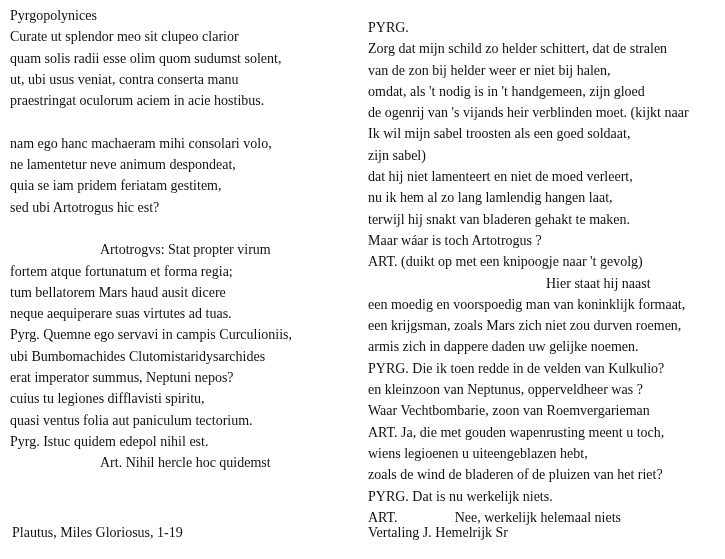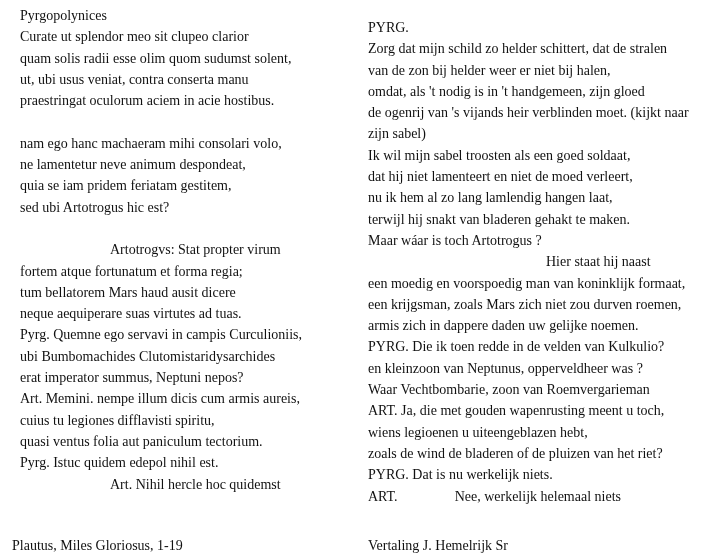--- a/index.html
+++ b/index.html
@@ -13,34 +13,34 @@
       position: relative;
       overflow: hidden;
       font-family: "Liberation Serif", "DejaVu Serif", serif;
       font-size: 14px;
       color: #111111;
     }
     .col {
       position: absolute;
       top: 5px;
     }
-    .col-left { left: 20px; width: 350px; }
+    .col-left { left: 10px; width: 350px; }
     .col-right { left: 368px; width: 352px; margin-top: 12px; }
     .line {
       height: 21.3px;
       line-height: 21.3px;
       white-space: pre;
     }
     .blank { height: 21.3px; }
     .indent-left { padding-left: 90px; }
     .indent-right { padding-left: 178px; }
     .art-gap { display: inline-block; width: 57px; }
     .footer {
       position: absolute;
-      top: 535px;
+      top: 522px;
       line-height: 21px;
       white-space: pre;
     }
     .footer-left { left: 12px; }
     .footer-right { left: 368px; }
   </style>
 </head>
 <body>
 
 <div class="col col-left">
@@ -55,39 +55,39 @@
   <div class="line">quia se iam pridem feriatam gestitem,</div>
   <div class="line">sed ubi Artotrogus hic est?</div>
   <div class="blank"></div>
   <div class="line indent-left">Artotrogvs: Stat propter virum</div>
   <div class="line">fortem atque fortunatum et forma regia;</div>
   <div class="line">tum bellatorem Mars haud ausit dicere</div>
   <div class="line">neque aequiperare suas virtutes ad tuas.</div>
   <div class="line">Pyrg. Quemne ego servavi in campis Curculioniis,</div>
   <div class="line">ubi Bumbomachides Clutomistaridysarchides</div>
   <div class="line">erat imperator summus, Neptuni nepos?</div>
-  <div class="line">Art. Memini. nempe illum dicis cum armis aureis,</div>
   <div class="line">cuius tu legiones difflavisti spiritu,</div>
   <div class="line">quasi ventus folia aut paniculum tectorium.</div>
   <div class="line">Pyrg. Istuc quidem edepol nihil est.</div>
   <div class="line indent-left">Art. Nihil hercle hoc quidemst</div>
 </div>
 
 <div class="col col-right">
   <div class="line">PYRG.</div>
   <div class="line">Zorg dat mijn schild zo helder schittert, dat de stralen</div>
   <div class="line">van de zon bij helder weer er niet bij halen,</div>
   <div class="line">omdat, als 't nodig is in 't handgemeen, zijn gloed</div>
   <div class="line">de ogenrij van 's vijands heir verblinden moet. (kijkt naar</div>
+  <div class="line">Ik wil mijn sabel troosten als een goed soldaat,</div>
   <div class="line">zijn sabel)</div>
-  <div class="line">Ik wil mijn sabel troosten als een goed soldaat,</div>
   <div class="line">dat hij niet lamenteert en niet de moed verleert,</div>
   <div class="line">nu ik hem al zo lang lamlendig hangen laat,</div>
   <div class="line">terwijl hij snakt van bladeren gehakt te maken.</div>
   <div class="line">Maar wáar is toch Artotrogus ?</div>
+  <div class="line">ART. (duikt op met een knipoogje naar 't gevolg)</div>
   <div class="line indent-right">Hier staat hij naast</div>
   <div class="line">een moedig en voorspoedig man van koninklijk formaat,</div>
   <div class="line">een krijgsman, zoals Mars zich niet zou durven roemen,</div>
   <div class="line">armis zich in dappere daden uw gelijke noemen.</div>
   <div class="line">PYRG. Die ik toen redde in de velden van Kulkulio?</div>
   <div class="line">en kleinzoon van Neptunus, opperveldheer was ?</div>
   <div class="line">Waar Vechtbombarie, zoon van Roemvergarieman</div>
   <div class="line">ART. Ja, die met gouden wapenrusting meent u toch,</div>
   <div class="line">wiens legioenen u uiteengeblazen hebt,</div>
   <div class="line">zoals de wind de bladeren of de pluizen van het riet?</div>

